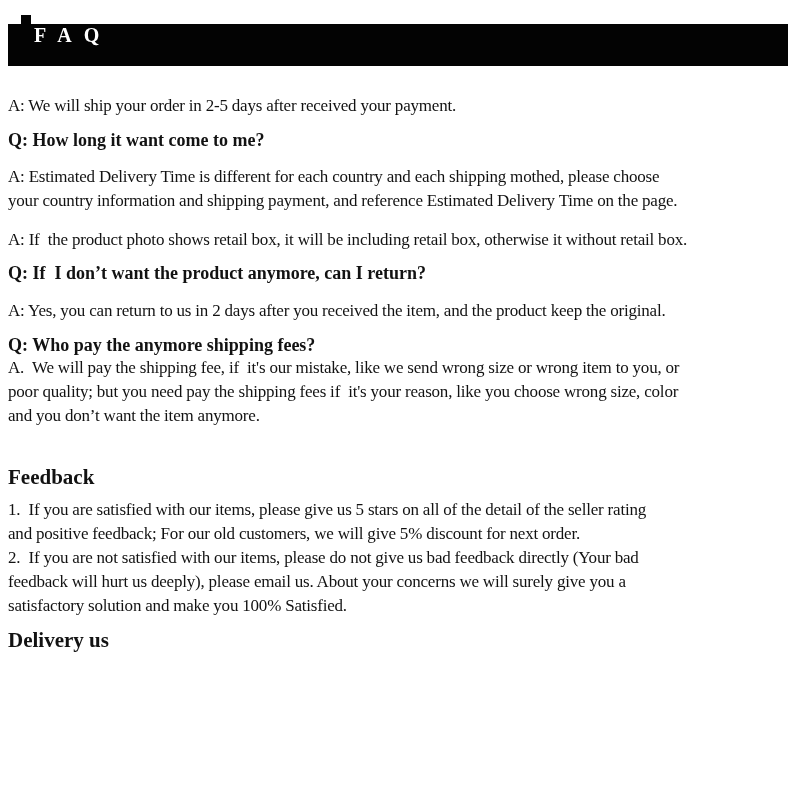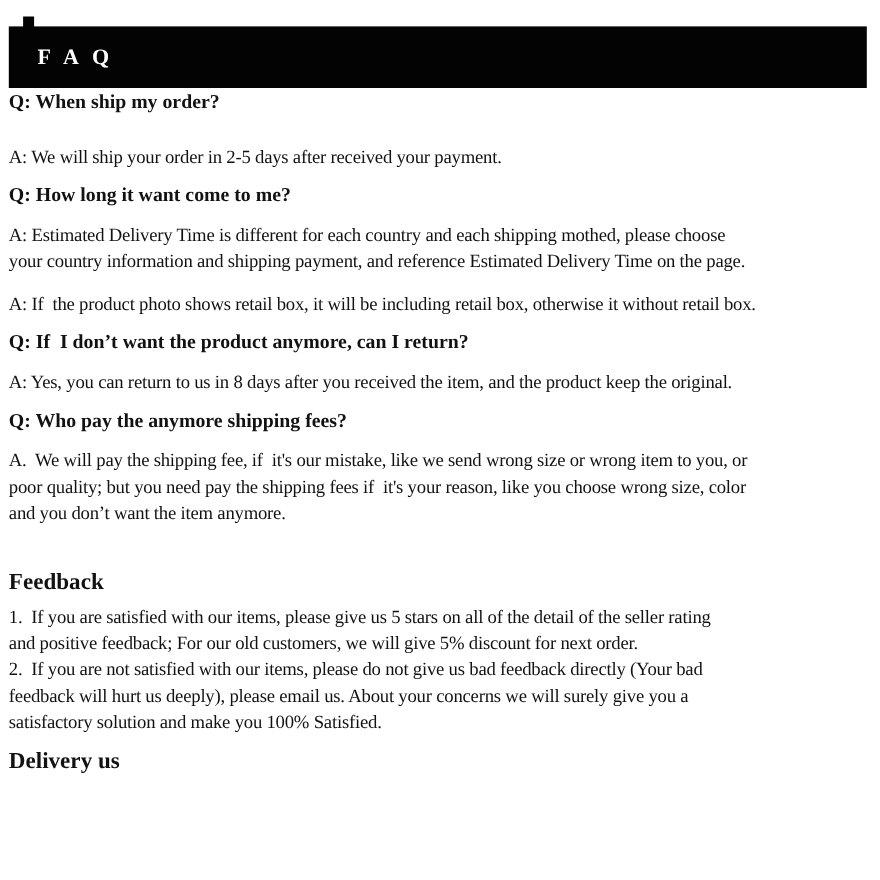--- a/index.html
+++ b/index.html
@@ -11,23 +11,23 @@
     position: relative;
     overflow: hidden;
   }
   .bar-notch {
     position: absolute; left: 21px; top: 15px;
     width: 10px; height: 12px;
     background: var(--bar-bg, #030303);
   }
   .faq-bar {
     position: absolute; left: 8px; top: 24px;
-    width: 780px; height: 56px;
+    width: 780px; height: 42px;
     background: var(--bar-bg, #030303);
-    display: flex; align-items: center;
+    display: flex; align-items: flex-start;
     box-sizing: border-box; padding-left: 26px;
   }
   .faq-title {
     color: var(--bar-text, #ffffff);
     font-weight: bold;
     font-size: 20px;
     letter-spacing: 4px;
     white-space: pre;
   }
   .content {
@@ -56,34 +56,33 @@
 <body style="--page-bg: #ffffff; --bar-bg: #030303; --bar-text: #ffffff; --text-color: #121212;">
 
 <div class="bar-notch"></div>
 
 <div class="faq-bar">
   <span class="faq-title">F A Q</span>
 </div>
 
 <div class="content">
 
-  <div class="q" style="margin-top:16px">Q: When ship my order?</div>
   <div class="a" style="margin-top:28px">A: We will ship your order in 2-5 days after received your payment.</div>
 
   <div class="q" style="margin-top:12px">Q: How long it want come to me?</div>
   <div class="a" style="margin-top:14px">A: Estimated Delivery Time is different for each country and each shipping mothed, please choose
 your country information and shipping payment, and reference Estimated Delivery Time on the page.</div>
 
   <div class="a" style="margin-top:15px">A: If  the product photo shows retail box, it will be including retail box, otherwise it without retail box.</div>
 
   <div class="q" style="margin-top:11px">Q: If  I don’t want the product anymore, can I return?</div>
-  <div class="a" style="margin-top:15px">A: Yes, you can return to us in 8 days after you received the item, and the product keep the original.</div>
+  <div class="a" style="margin-top:15px">A: Yes, you can return to us in 2 days after you received the item, and the product keep the original.</div>
 
   <div class="q" style="margin-top:12px">Q: Who pay the anymore shipping fees?</div>
-  <div class="a" style="margin-top:14px">A.  We will pay the shipping fee, if  it's our mistake, like we send wrong size or wrong item to you, or
+  <div class="a" style="">A.  We will pay the shipping fee, if  it's our mistake, like we send wrong size or wrong item to you, or
 poor quality; but you need pay the shipping fees if  it's your reason, like you choose wrong size, color
 and you don’t want the item anymore.</div>
 
   <div class="section-heading" style="margin-top:38px">Feedback</div>
   <div class="para" style="margin-top:10px">1.  If you are satisfied with our items, please give us 5 stars on all of the detail of the seller rating
 and positive feedback; For our old customers, we will give 5% discount for next order.
 2.  If you are not satisfied with our items, please do not give us bad feedback directly (Your bad
 feedback will hurt us deeply), please email us. About your concerns we will surely give you a
 satisfactory solution and make you 100% Satisfied.</div>
 

